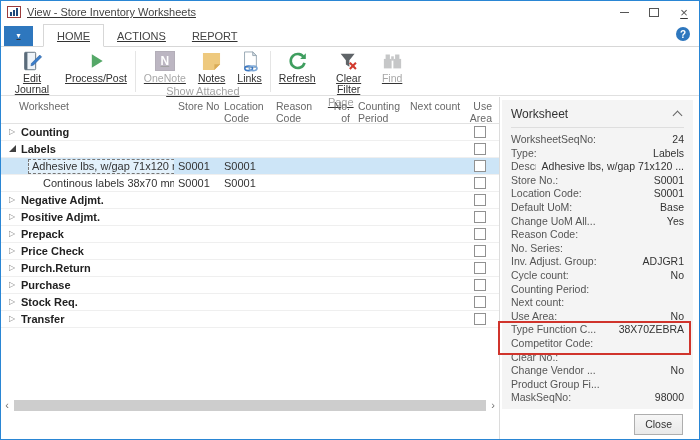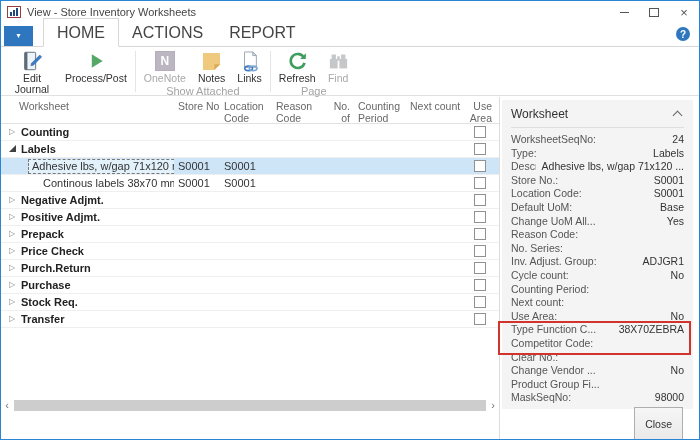--- a/index.html
+++ b/index.html
@@ -1,28 +1,28 @@
 <!DOCTYPE html>
 <html><head>
 <meta charset="utf-8">
 <style>
   html,body{margin:0;padding:0;background:#e8e8e8;font-family:"Liberation Sans",sans-serif;}
-  .window{width:700px;height:440px;box-sizing:border-box;border:1px solid #2a86d4;background:#fff;position:relative;color:#333;overflow:hidden;}
+  .window{width:700px;height:440px;box-sizing:border-box;border:1px solid #2a86d4;background:#fff;position:relative;color:#333;overflow:hidden;text-decoration:underline;}
   
   .titlebar{height:22px;display:flex;align-items:center;padding-left:6px;font-size:11px;color:#444;}
   .appicon{margin-right:6px;display:flex;}
   .wctrls{margin-left:auto;display:flex;align-items:center;gap:0;}
   .wctrl{width:30px;height:20px;display:flex;align-items:center;justify-content:center;color:#555;}
   .minbar{width:9px;height:1px;background:#555;display:block;}
   .maxbox{width:8px;height:7px;border:1px solid #555;display:block;}
   .xglyph{font-size:13px;line-height:13px;color:#555;}
   
   .tabrow{height:24px;display:flex;align-items:flex-end;border-bottom:1px solid #d7d7d7;position:relative;padding-left:3px;box-sizing:border-box;}
   .ddbtn{width:29px;height:20px;background:#2e77be;color:#fff;display:flex;align-items:center;justify-content:center;font-size:8px;margin-right:10px;align-self:center;margin-top:2px;}
-  .tab{padding:5px 13px 4px;font-size:16px;color:#444;position:relative;}
+  .tab{padding:5px 13px 4px;font-size:11px;color:#444;position:relative;}
   .tab.sel{background:#fff;border:1px solid #d7d7d7;border-bottom:1px solid #fff;margin-bottom:-1px;}
   .helpbtn{position:absolute;right:9px;top:4px;width:14px;height:14px;border-radius:50%;background:#2e77be;color:#fff;font-size:10px;font-weight:bold;display:flex;align-items:center;justify-content:center;}
   
   .ribbon{height:49px;display:flex;align-items:stretch;border-bottom:1px solid #e0e0e0;padding:2px 4px 0;box-sizing:border-box;}
   .rgroup{display:flex;flex-direction:column;}
   .rbuttons{flex:1;display:flex;align-items:flex-start;}
   .rbtn{display:flex;flex-direction:column;align-items:center;padding:1px 6px;font-size:10.5px;line-height:11px;text-align:center;color:#333;}
   .rbtn .ic{height:22px;display:flex;align-items:center;justify-content:center;margin-bottom:1px;}
   .rbtn.narrow .lbl{max-width:42px;}
   .rbtn.disabled{color:#a8a8a8;}
@@ -59,21 +59,21 @@
   
   .right{flex:1;border-left:1px solid #dcdcdc;position:relative;}
   .panel{position:absolute;top:3px;left:2px;right:6px;bottom:30px;background:#f4f4f4;padding:7px 9px 0;box-sizing:border-box;}
   .ptitle{font-size:12px;color:#333;display:flex;justify-content:space-between;align-items:center;padding-bottom:6px;border-bottom:1px solid #dedede;margin-bottom:5px;}
   .chev-up{width:6px;height:6px;border-top:1.5px solid #666;border-right:1.5px solid #666;transform:rotate(-45deg);margin-right:3px;margin-top:3px;}
   .pfield{display:flex;justify-content:space-between;height:13.6px;line-height:13.6px;font-size:10.5px;}
   .pl{color:#555;white-space:nowrap;overflow:hidden;margin-right:6px;}
   .pv{color:#333;white-space:nowrap;}
   .redbox{position:absolute;left:-4px;right:2px;border:2px solid #d0342c;pointer-events:none;display:none;}
   .rfooter{position:absolute;bottom:0;left:0;right:0;height:30px;display:flex;align-items:center;justify-content:flex-end;padding-right:16px;box-sizing:border-box;}
-  .closebtn{min-width:46px;height:34px;background:linear-gradient(#f6f6f6,#e9e9e9);border:1px solid #aeaeae;font-size:10.5px;color:#333;padding:0 10px;font-family:"Liberation Sans",sans-serif;margin-left:6px;}
+  .closebtn{min-width:46px;height:21px;background:linear-gradient(#f6f6f6,#e9e9e9);border:1px solid #aeaeae;font-size:10.5px;color:#333;padding:0 10px;font-family:"Liberation Sans",sans-serif;margin-left:6px;}
 </style>
 </head>
 <body>
 
 <div class="window">
 
   <div class="titlebar">
     <span class="appicon">
       <svg width="14" height="12" viewBox="0 0 14 12">
           <rect x="0.5" y="0.5" width="13" height="11" fill="#ffffff" stroke="#9b3b3b"></rect>
@@ -173,20 +173,29 @@
       <div class="rbuttons">
         <div class="rbtn">
           <span class="ic">
             <svg width="21" height="21" viewBox="0 0 24 24" fill="none">
                 <path d="M19.5 8 A8 8 0 1 0 20 13.5" stroke="#3f9e5f" stroke-width="3"></path>
                 <path d="M21.5 2.5 L21.5 9 L15 9 Z" fill="#3f9e5f"></path>
               </svg>
           </span>
           <span class="lbl">Refresh</span>
         </div>
+        <div class="rbtn narrow">
+          <span class="ic">
+            <svg width="21" height="21" viewBox="0 0 24 24">
+                <path d="M3 3 H19 L13 10.5 V18 L9 15.5 V10.5 Z" fill="#5f6468"></path>
+                <path d="M13.5 13.5 L20.5 20.5 M20.5 13.5 L13.5 20.5" stroke="#d23a2e" stroke-width="2.4"></path>
+              </svg>
+          </span>
+          <span class="lbl">Clear Filter</span>
+        </div>
         <div class="rbtn disabled">
           <span class="ic">
             <svg width="21" height="19" viewBox="0 0 24 22">
                 <path d="M4 3 H9 V8 H4 Z M15 3 H20 V8 H15 Z" fill="#7d858c"></path>
                 <path d="M2 8 H11 V19 H2 Z" fill="#7d858c"></path>
                 <path d="M13 8 H22 V19 H13 Z" fill="#7d858c"></path>
                 <rect x="10.5" y="5" width="3" height="5" fill="#7d858c"></rect>
               </svg>
           </span>
           <span class="lbl">Find</span>

